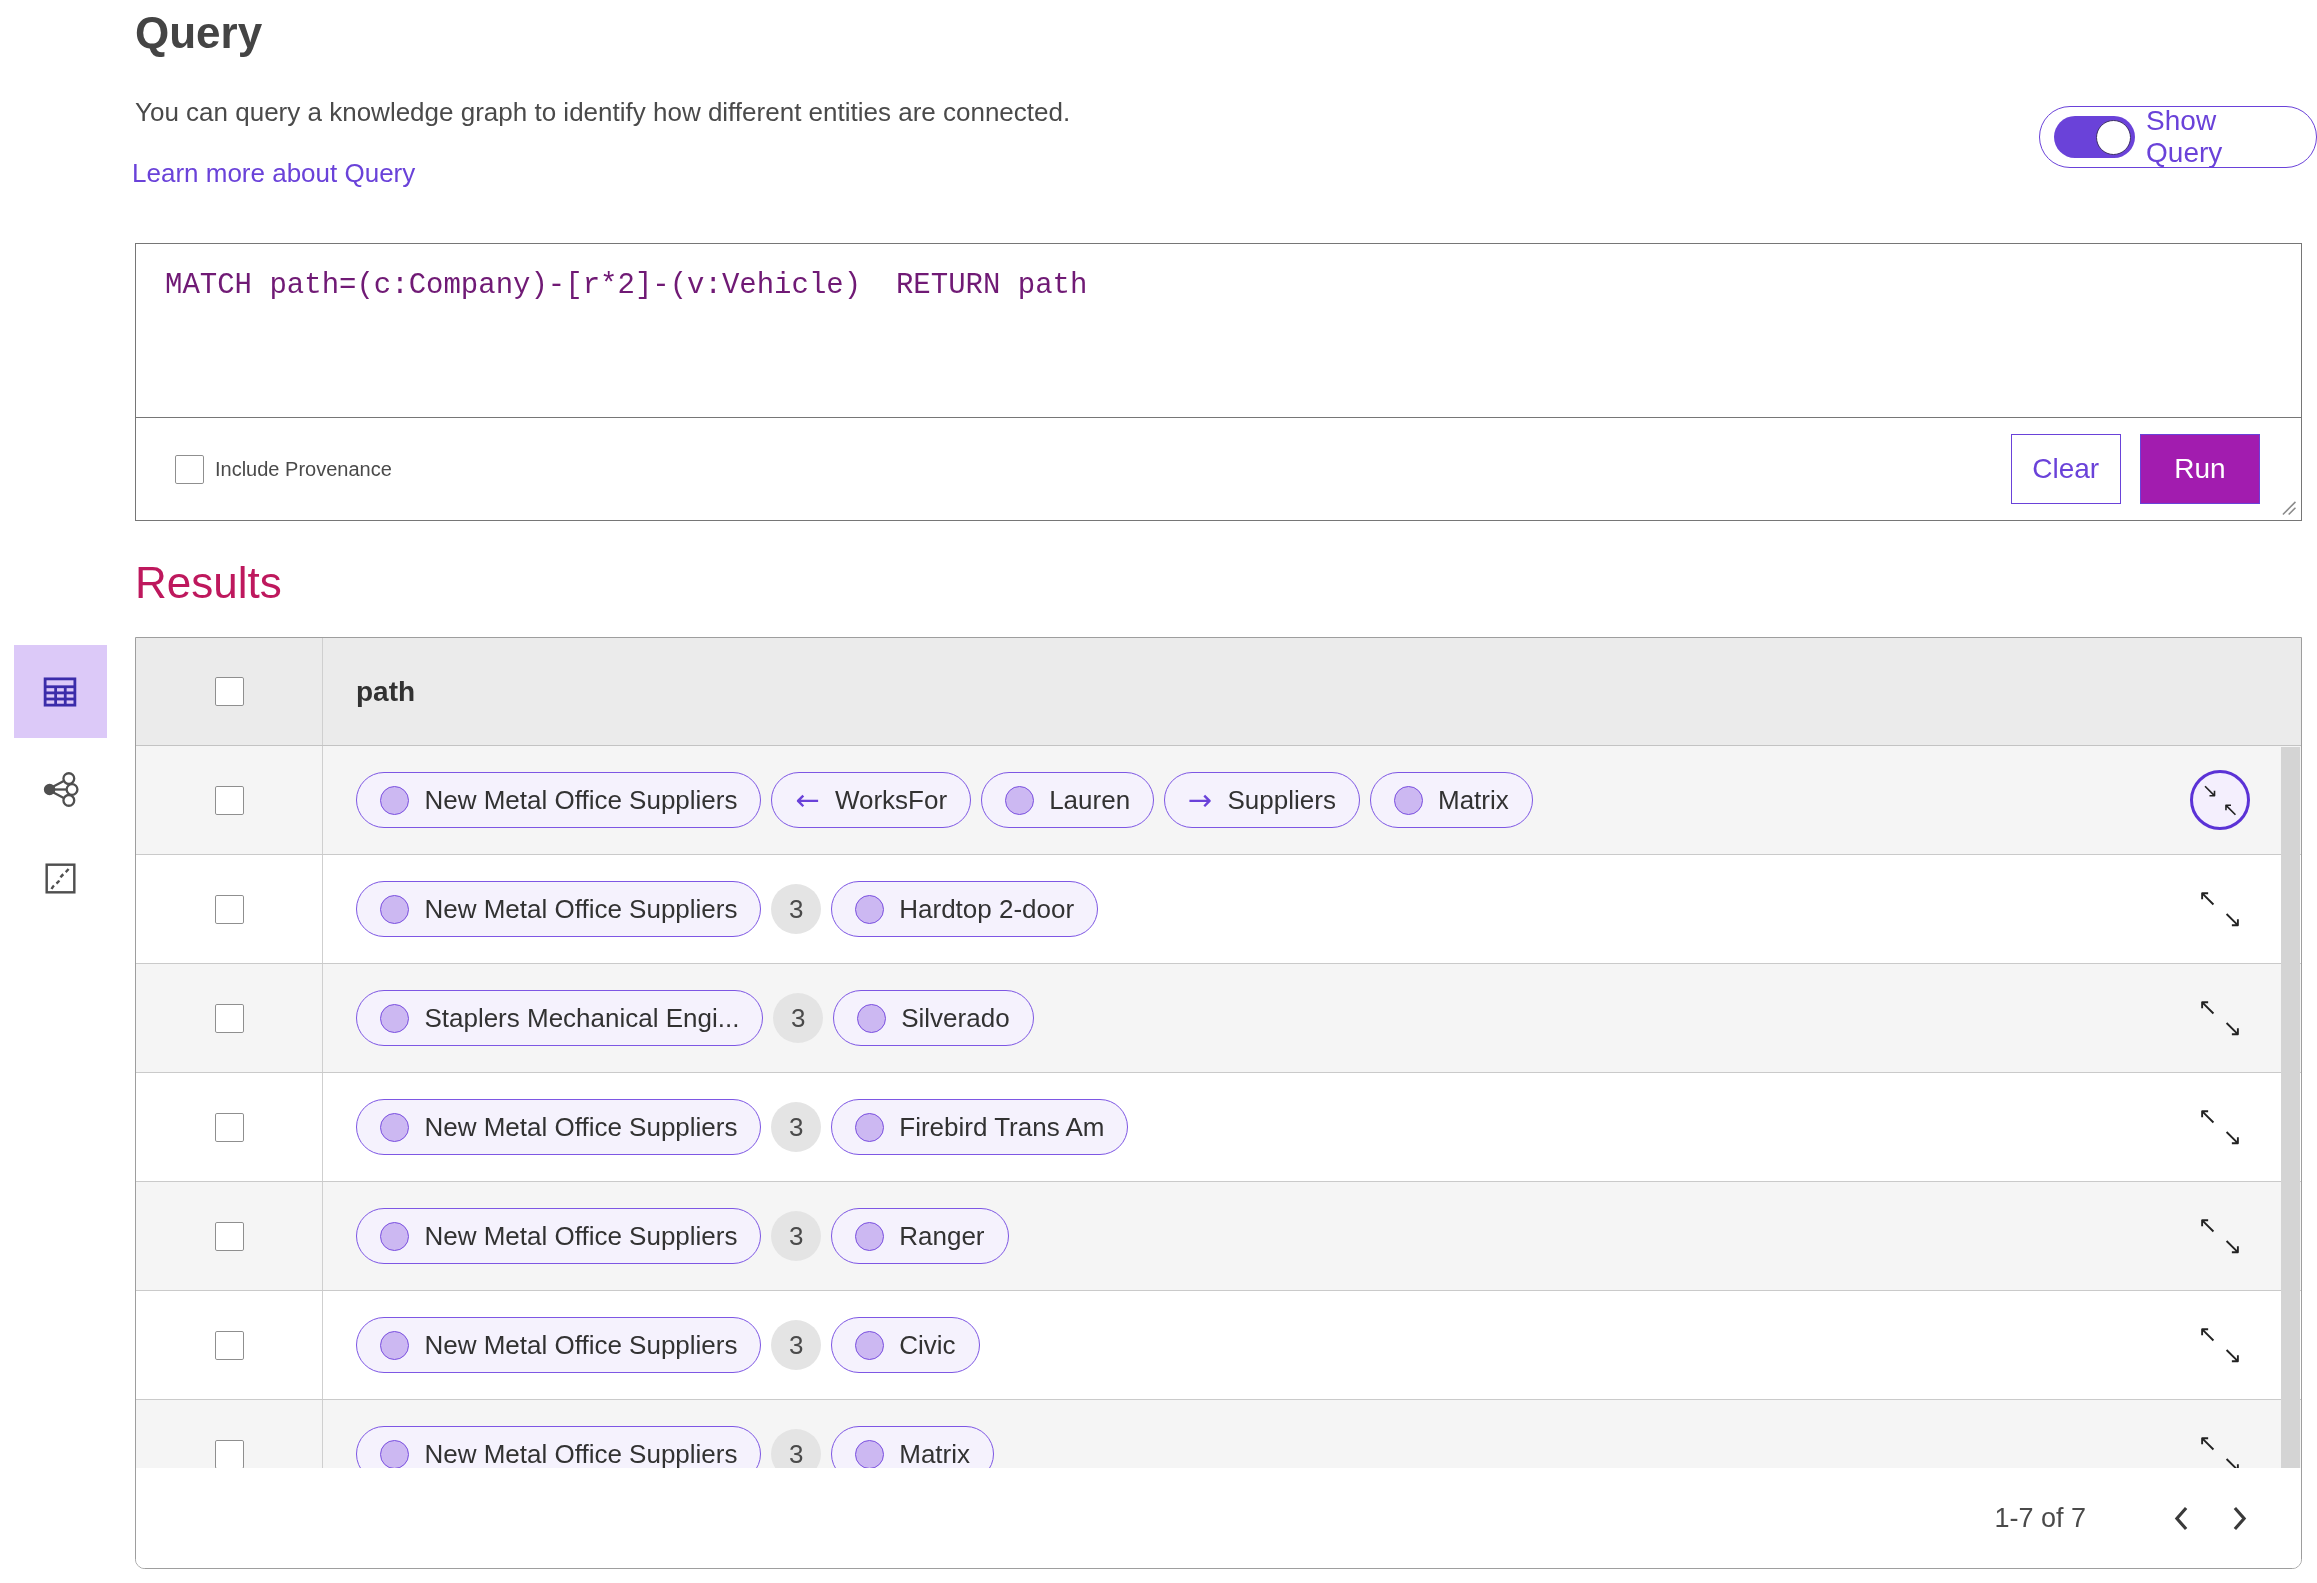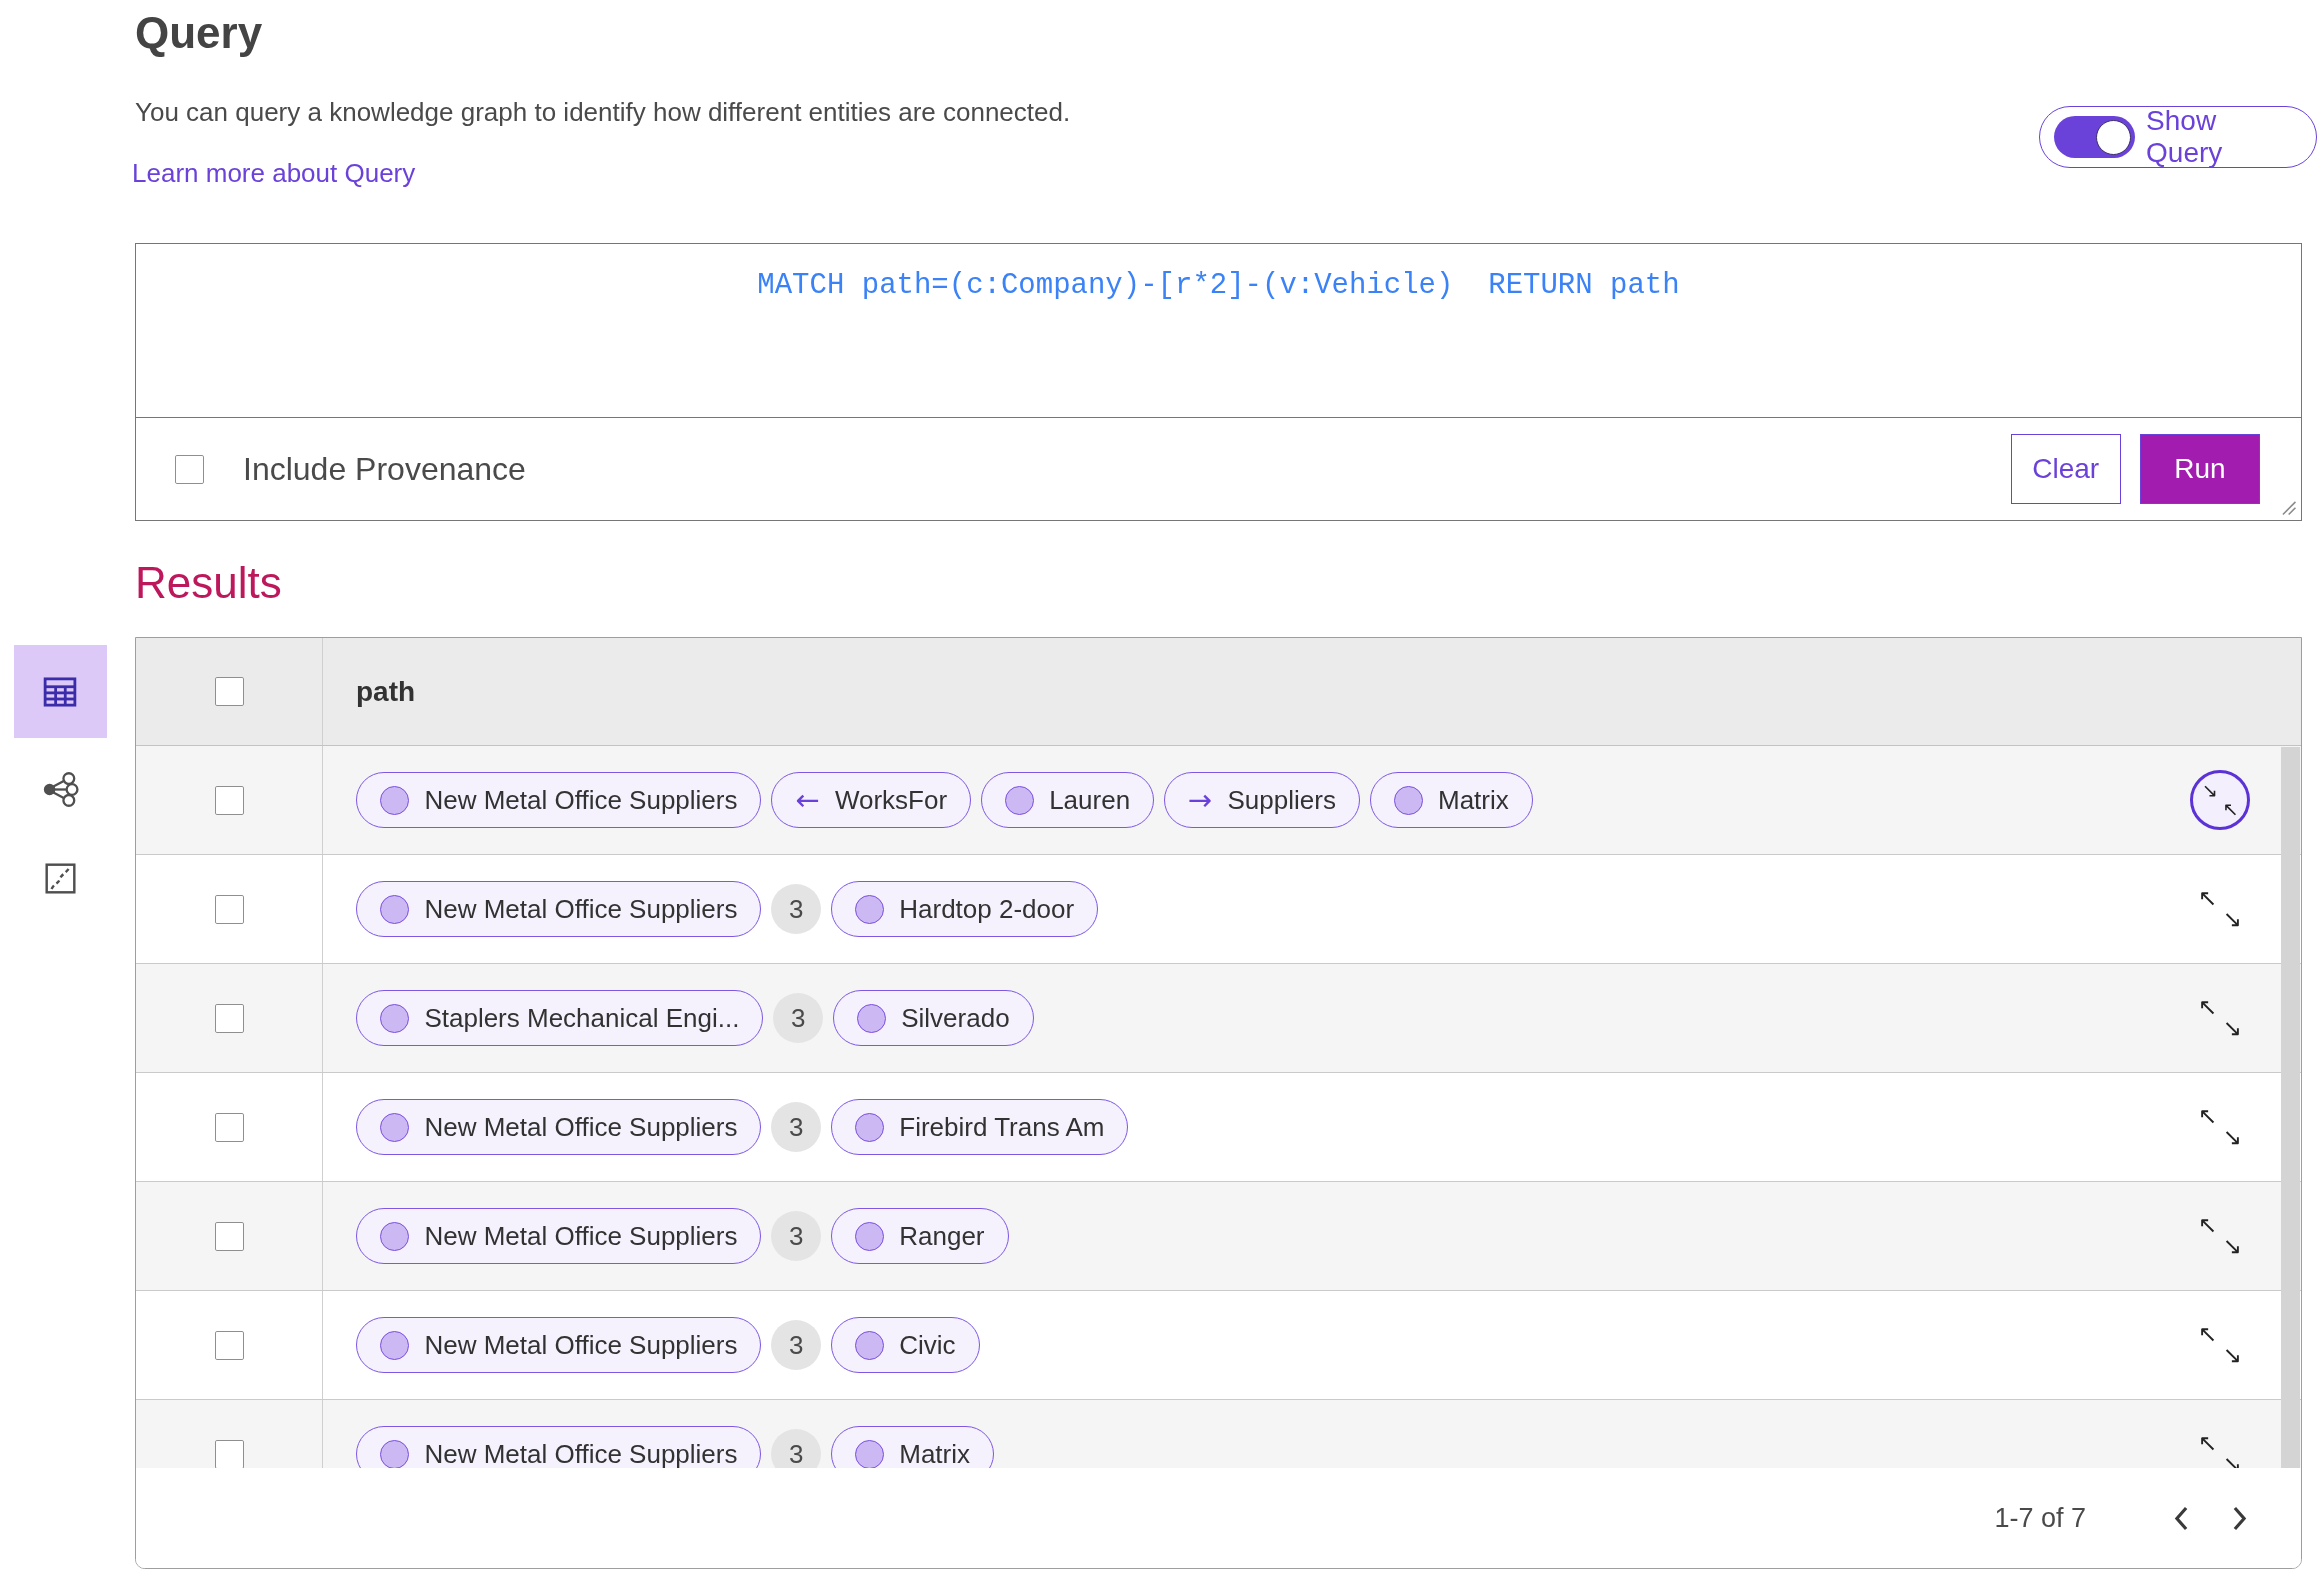--- a/index.html
+++ b/index.html
@@ -18,26 +18,26 @@
   .switch { width:81px; height:42px; border-radius:21px; background:#6a42d9; position:relative; flex:0 0 auto; }
   .knob   { position:absolute; right:3.9px; top:3.9px; width:35px; height:35px; border-radius:50%;
             background:#fff; border:1.9px solid #3d2f66; }
   .toggle-label { margin-left:11.6px; font-size:28px; color:#6a42d9; }
 
   
   .query-box { position:absolute; left:135px; top:243px; width:2167px; height:278px;
                border:1px solid #767676; background:#fff; }
   .query-input { position:relative; height:174px; border-bottom:1px solid #767676;
                  padding:25px 29px; font-family:"Liberation Mono","DejaVu Sans Mono",monospace;
-                 font-size:29px; color:#3b82f6; white-space:pre-wrap; cursor:text;text-align:center; }
+                 font-size:29px; color:#701a75; white-space:pre-wrap; cursor:text; }
   .resize-grip { position:absolute; right:3.9px; bottom:3.9px; }
   .query-footer { height:102px; display:flex; align-items:center; padding:0 41px 0 39px; }
   .checkbox { width:29px; height:29px; border:1.9px solid #8f8f8f; border-radius:1.9px; background:#fff;
               flex:0 0 auto; cursor:pointer; }
-  .prov-label { margin-left:39px; font-size:32px; color:#4a4a4a; }
+  .prov-label { margin-left:11px; font-size:20px; color:#4a4a4a; }
   .spacer { flex:1; }
   .btn { height:70px; font-size:28px; display:flex; align-items:center; justify-content:center;
          cursor:pointer; user-select:none; }
   .btn-clear { width:110px; border:1.9px solid #6a42d9; color:#6a42d9; background:#fff; margin-right:19.3px; }
   .btn-run   { width:120px; background:#a21caf; color:#fff; border:1.9px solid #6a42d9; }
 
   
   .r-title { position:absolute; left:135px; top:558px; font-size:44px; font-weight:normal; color:#be185d; }
 
   .view-tab { position:absolute; width:93px; height:93px; display:flex; align-items:center;

